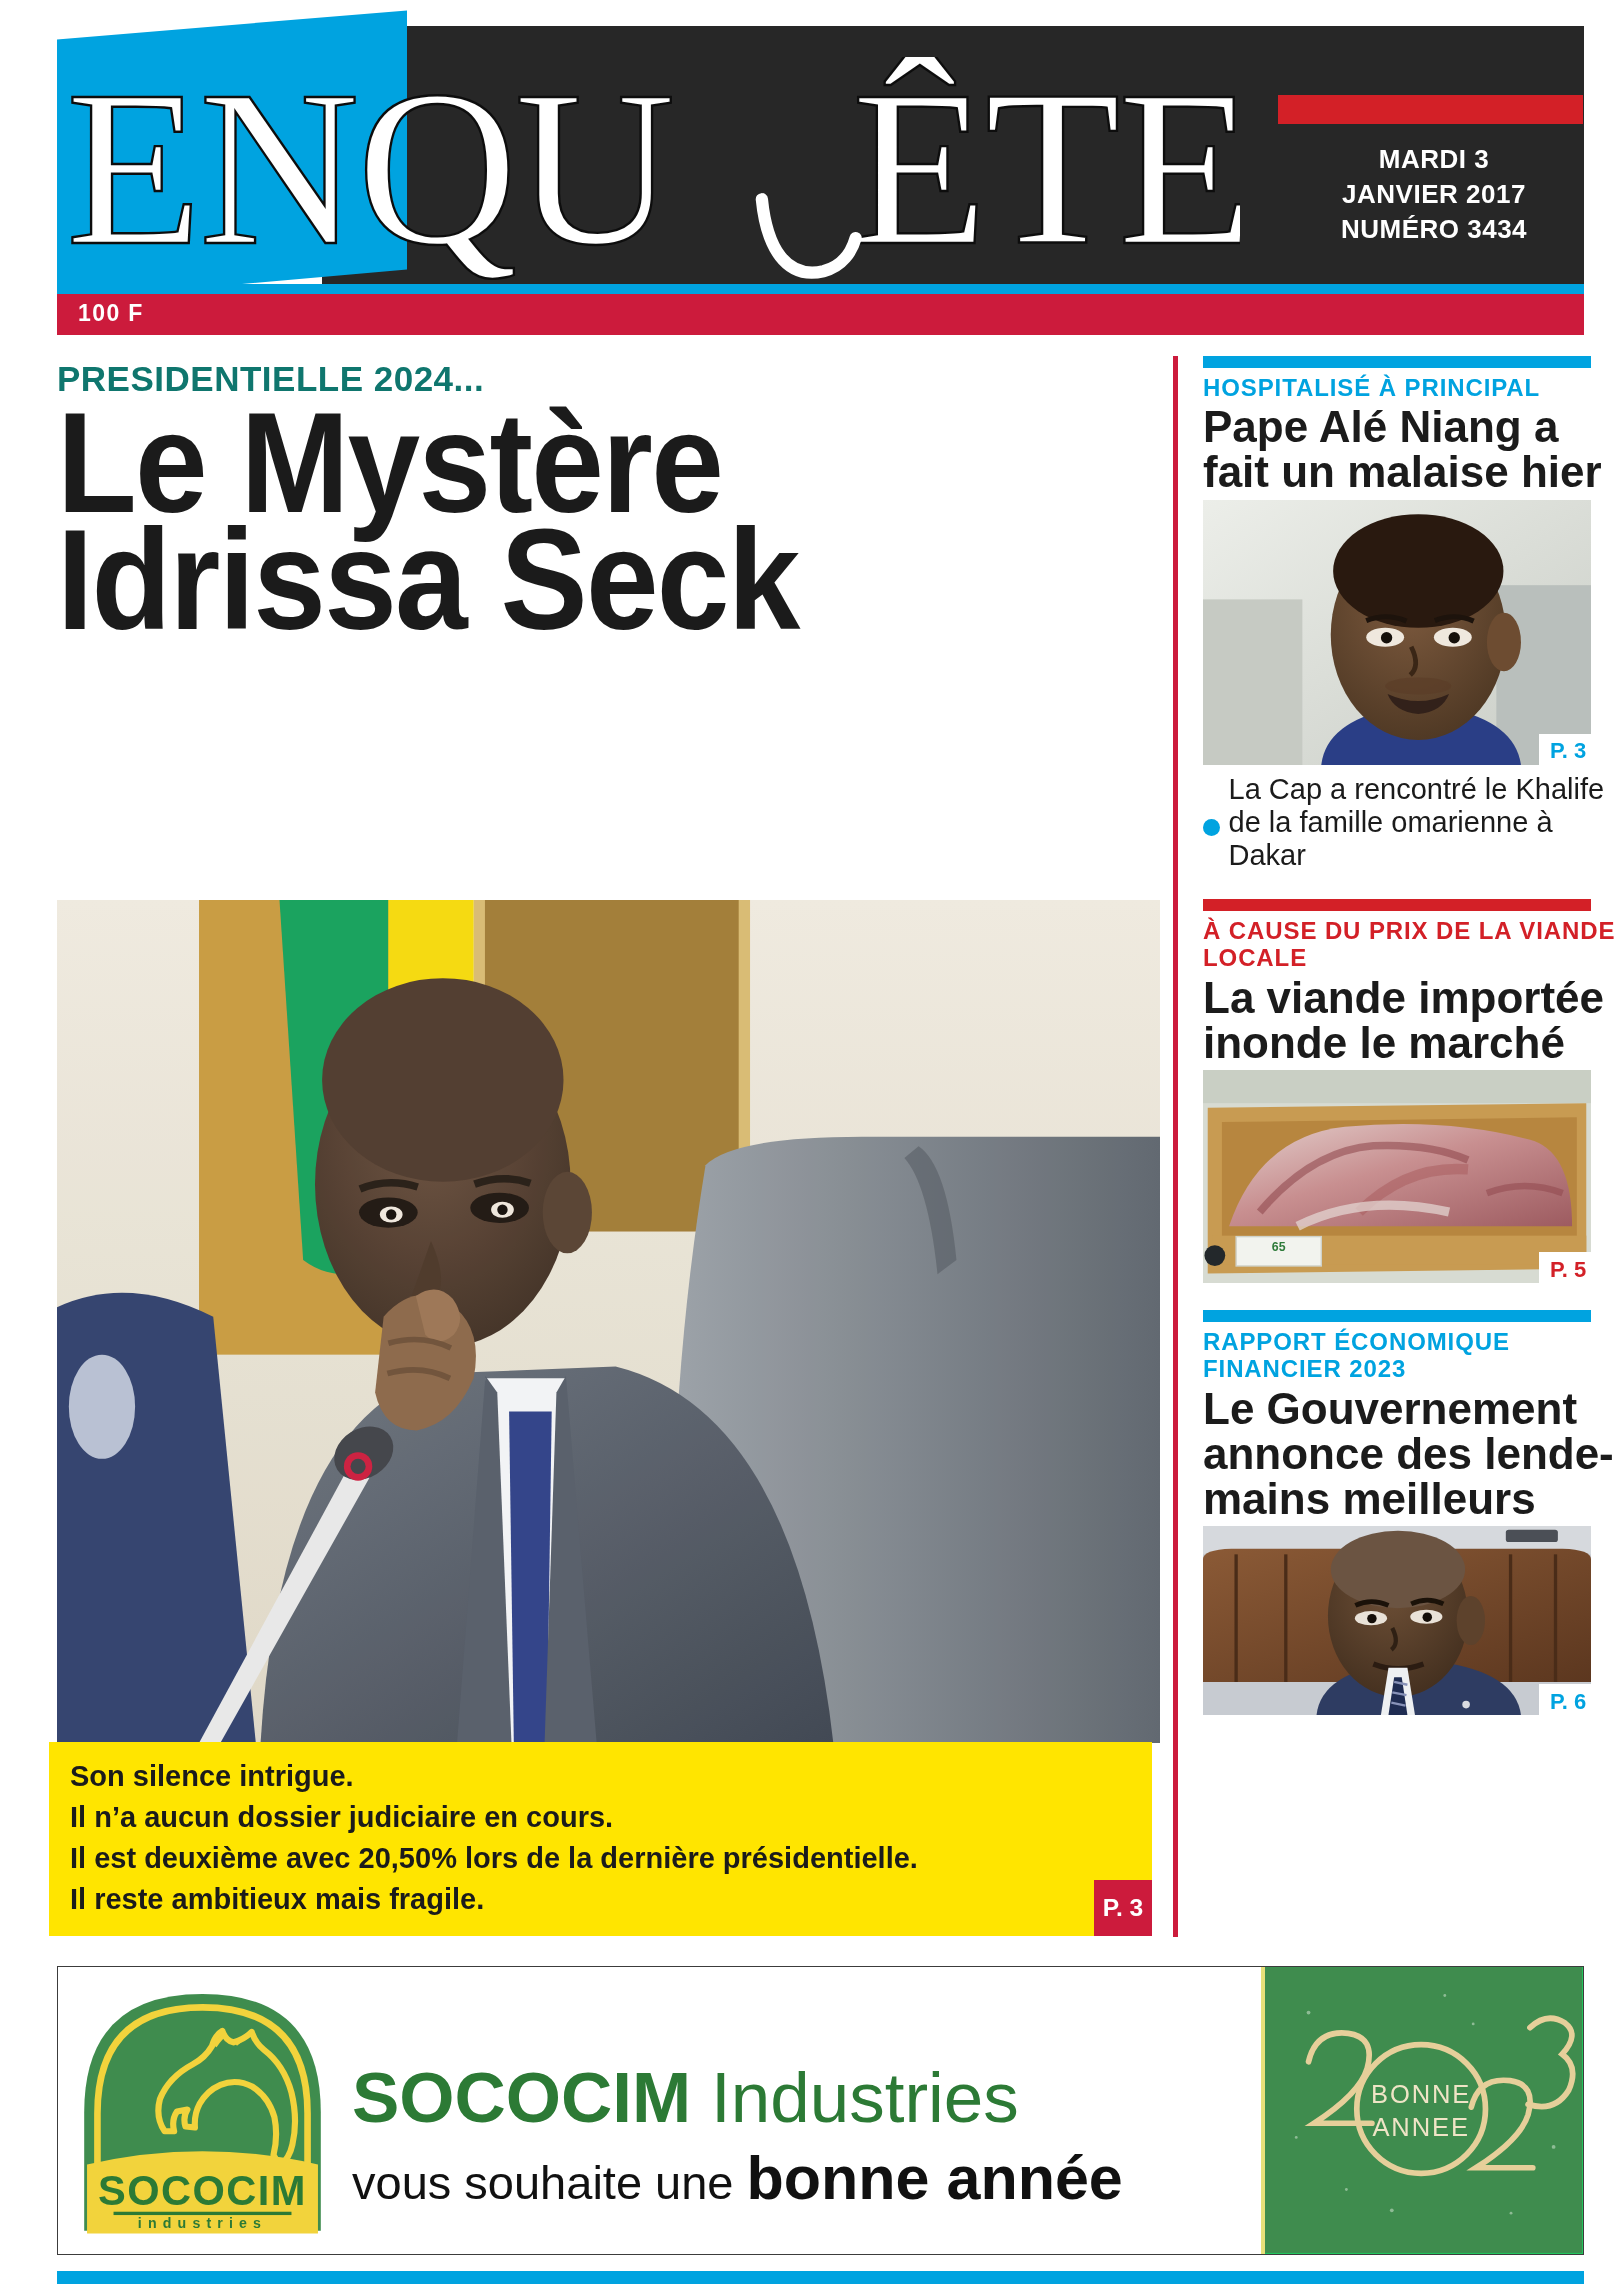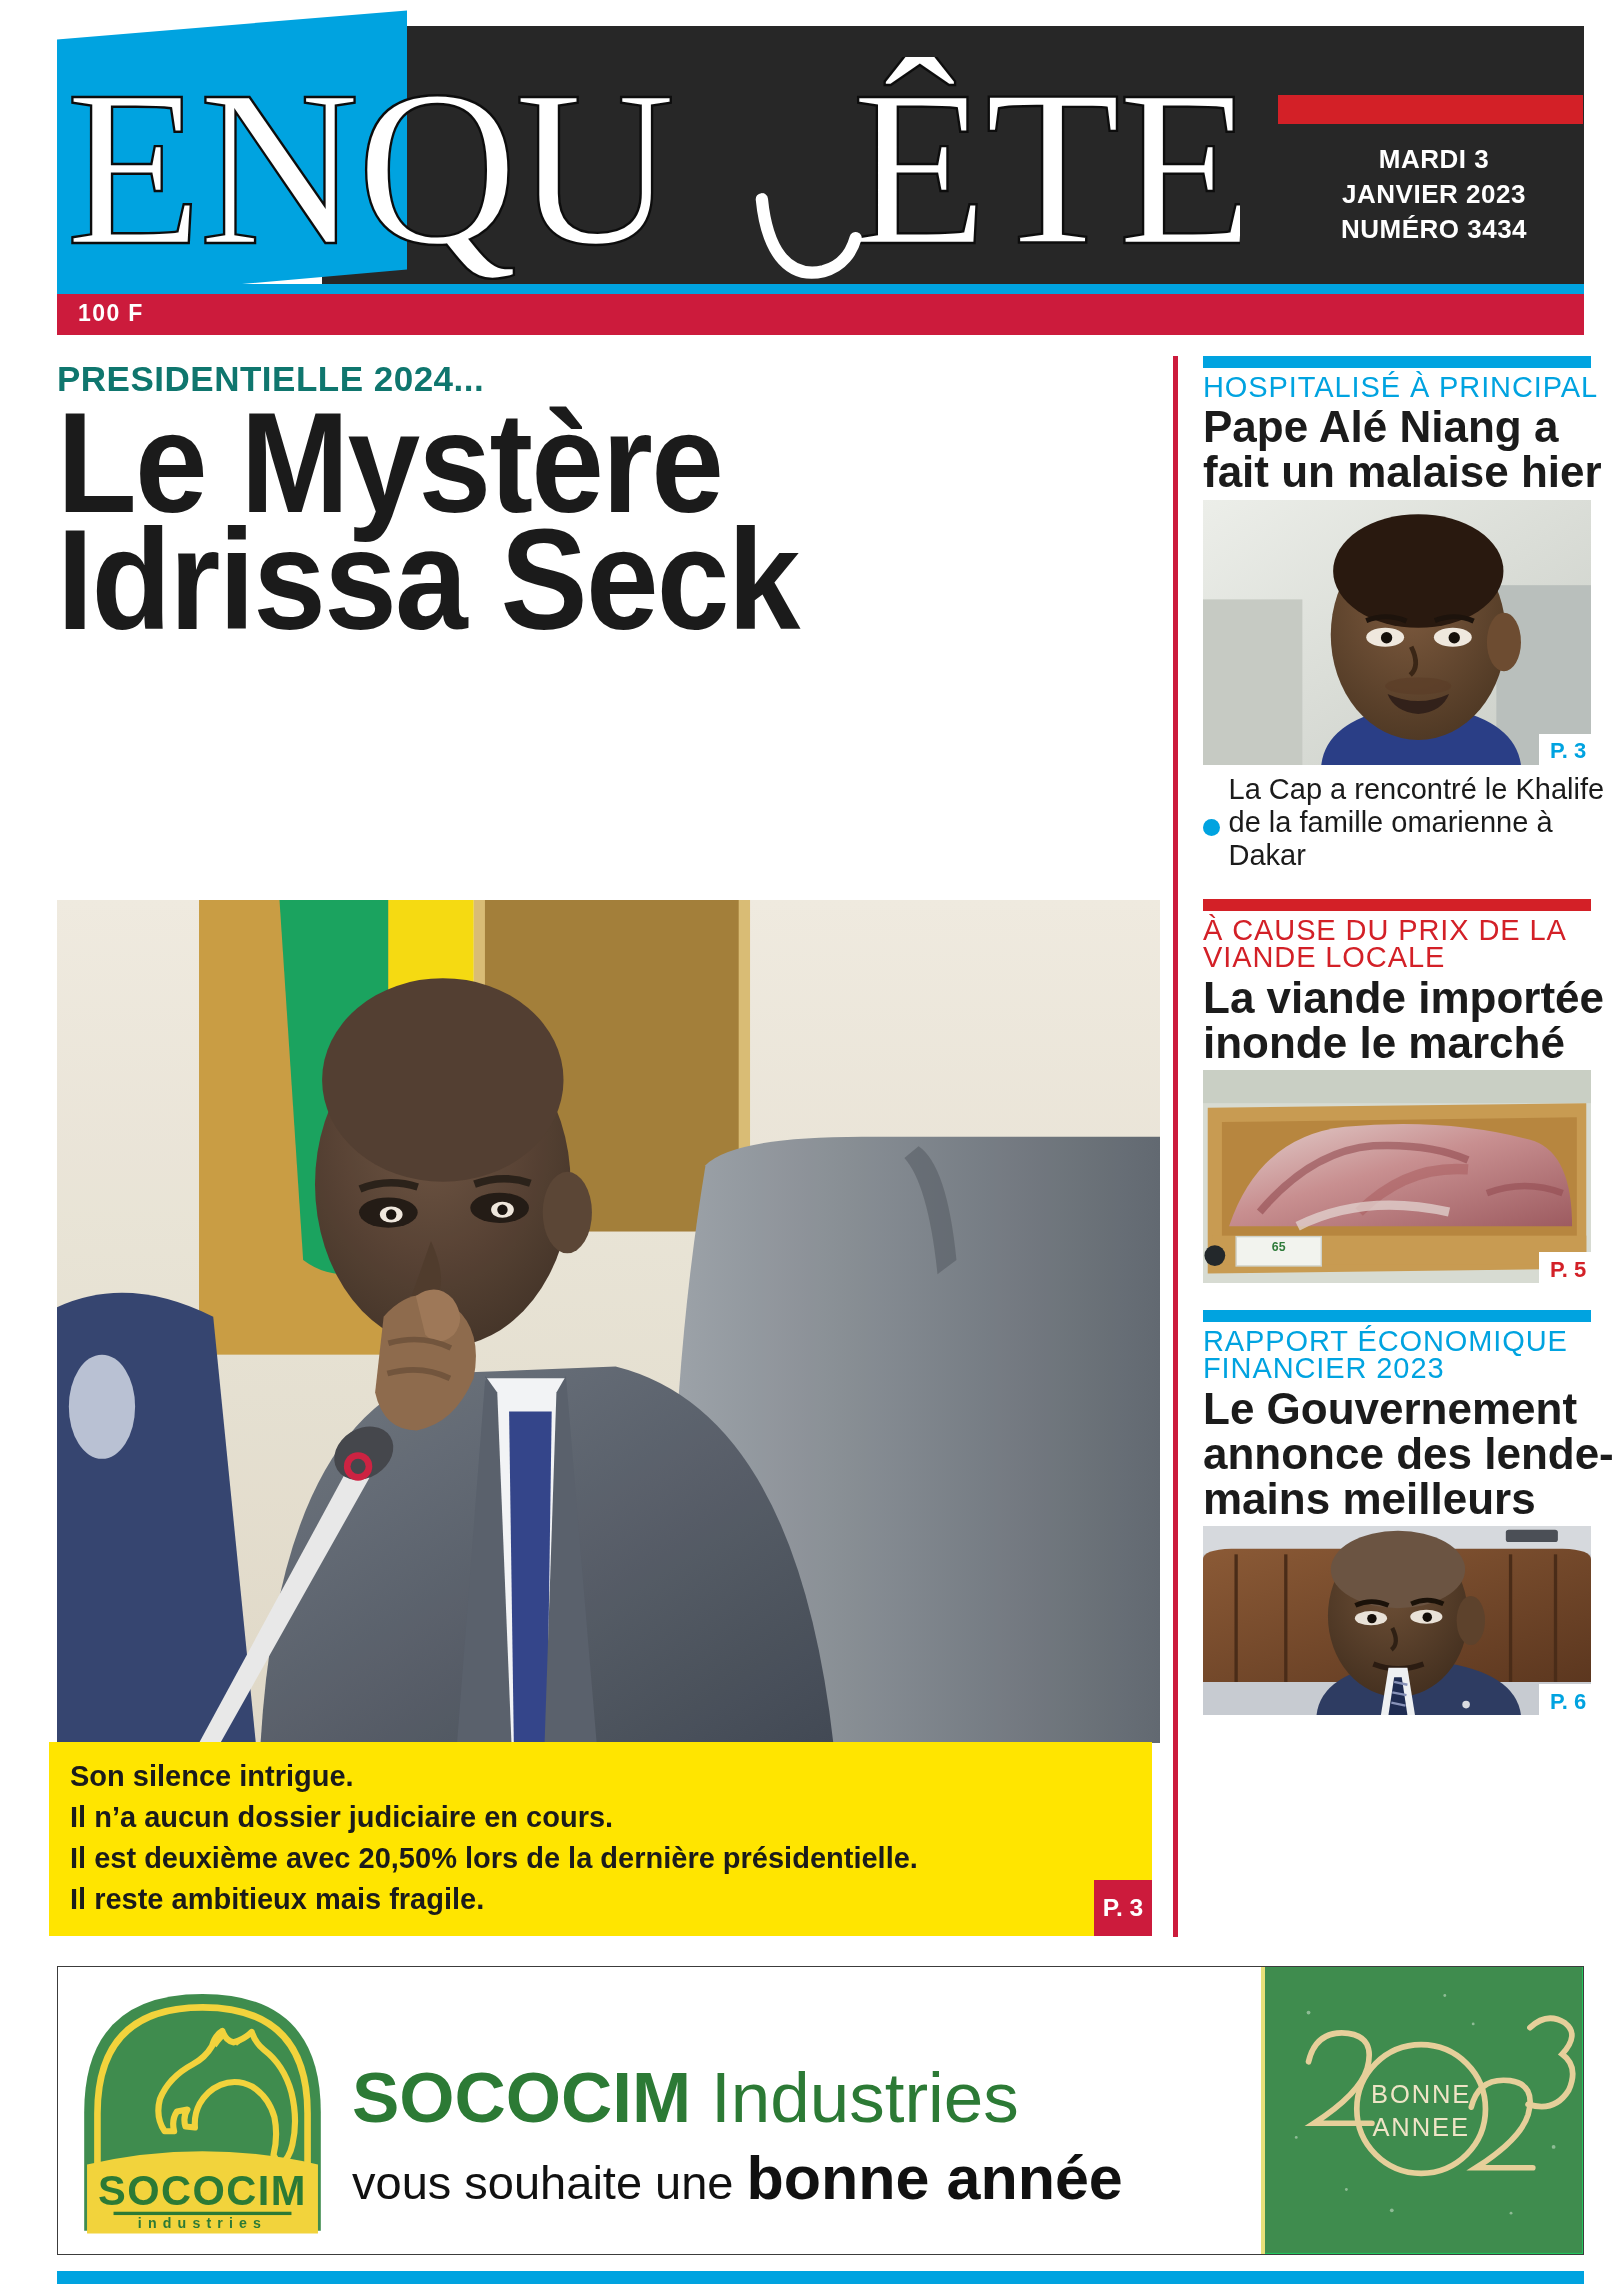--- a/index.html
+++ b/index.html
@@ -55,21 +55,21 @@
   
   #vdivider{left:1173px;top:356px;width:5.2px;height:1581px;background:#cc1b3c;}
 
   
   #side{left:1203px;top:356px;width:417px;}
   .side-rule{height:12.3px;width:388px;}
   .rule-cyan{background:#00a3e0;}
   .rule-red{background:#d32027;}
   .side-kicker{
       font-family:"Liberation Sans Narrow","Liberation Sans",sans-serif;
-      font-weight:400;font-size:29px;line-height:27.5px;letter-spacing:0.9px;
+      font-weight:700;font-size:24px;line-height:27.5px;letter-spacing:0.9px;
       margin:5.7px 0 2.8px 0;}
   .k-cyan{color:#00a3e0;}
   .k-red{color:#d32027;}
   .side-title{
       font-family:"Liberation Sans Narrow","Liberation Sans",sans-serif;
       font-weight:700;font-size:44px;line-height:45px;color:#1b1b1b;margin:1.9px 0 5.7px 0;}
   .side-photo{width:388px;position:relative;overflow:hidden;background:#d9d9d9;}
   .side-photo svg{display:block;width:388px;height:100%;}
   .pbadge{position:absolute;right:0;bottom:0;background:#ffffff;
       padding:6.6px 4.7px 2.8px 11.4px;
@@ -115,21 +115,21 @@
     <svg viewBox="0 0 2480 470" xmlns="http://www.w3.org/2000/svg" aria-hidden="true">
       <text x="0" y="392" font-family="Liberation Serif, DejaVu Serif, serif" font-size="470" fill="#ffffff" stroke="#0d0d0d" stroke-width="5" letter-spacing="-6">ENQU</text>
       <text x="1660" y="392" font-family="Liberation Serif, DejaVu Serif, serif" font-size="470" fill="#ffffff" stroke="#0d0d0d" stroke-width="5" letter-spacing="-6">ÊTE</text>
 
       <path d="M1470 300 C1480 400 1520 470 1600 452 C1640 442 1660 410 1668 382" stroke="#ffffff" stroke-width="26" fill="none" stroke-linecap="round"></path>
     </svg>
   </div>
 
   <div class="abs mh-date">
     <div>MARDI 3</div>
-    <div>JANVIER 2023</div>
+    <div>JANVIER 2017</div>
     <div>NUMÉRO 3434</div>
   </div>
 
   <div class="abs mh-cyanstrip"></div>
   <div class="abs mh-redband"></div>
   <div class="abs mh-price">100 F</div>
 </div>
 
 <div class="abs" id="main-col">
   <p class="kicker-main">PRESIDENTIELLE 2024...</p>

